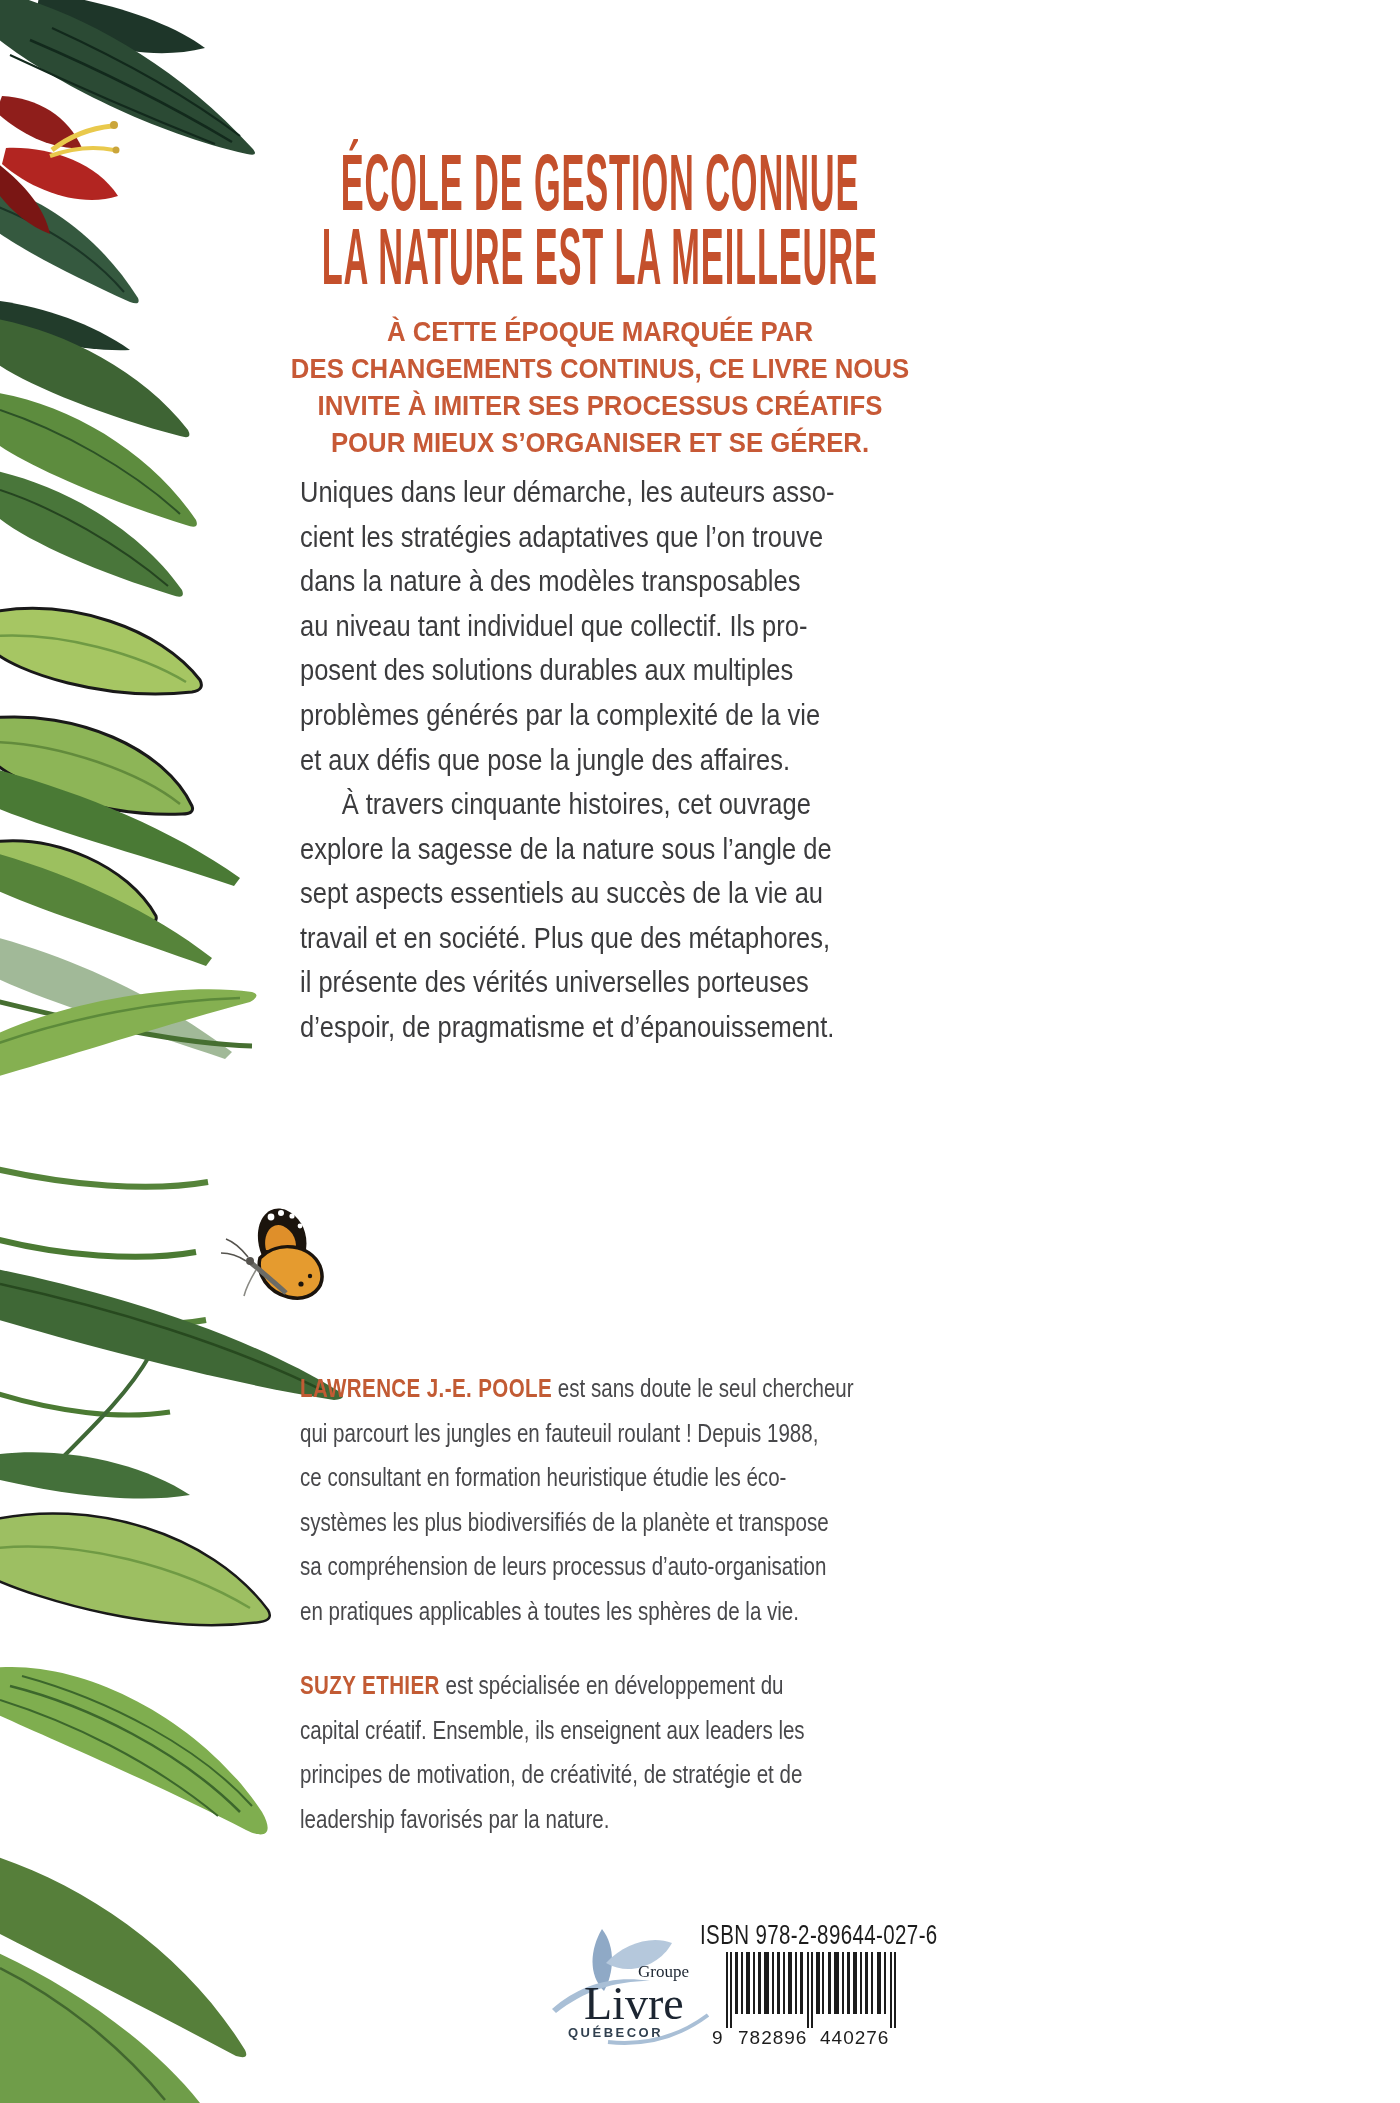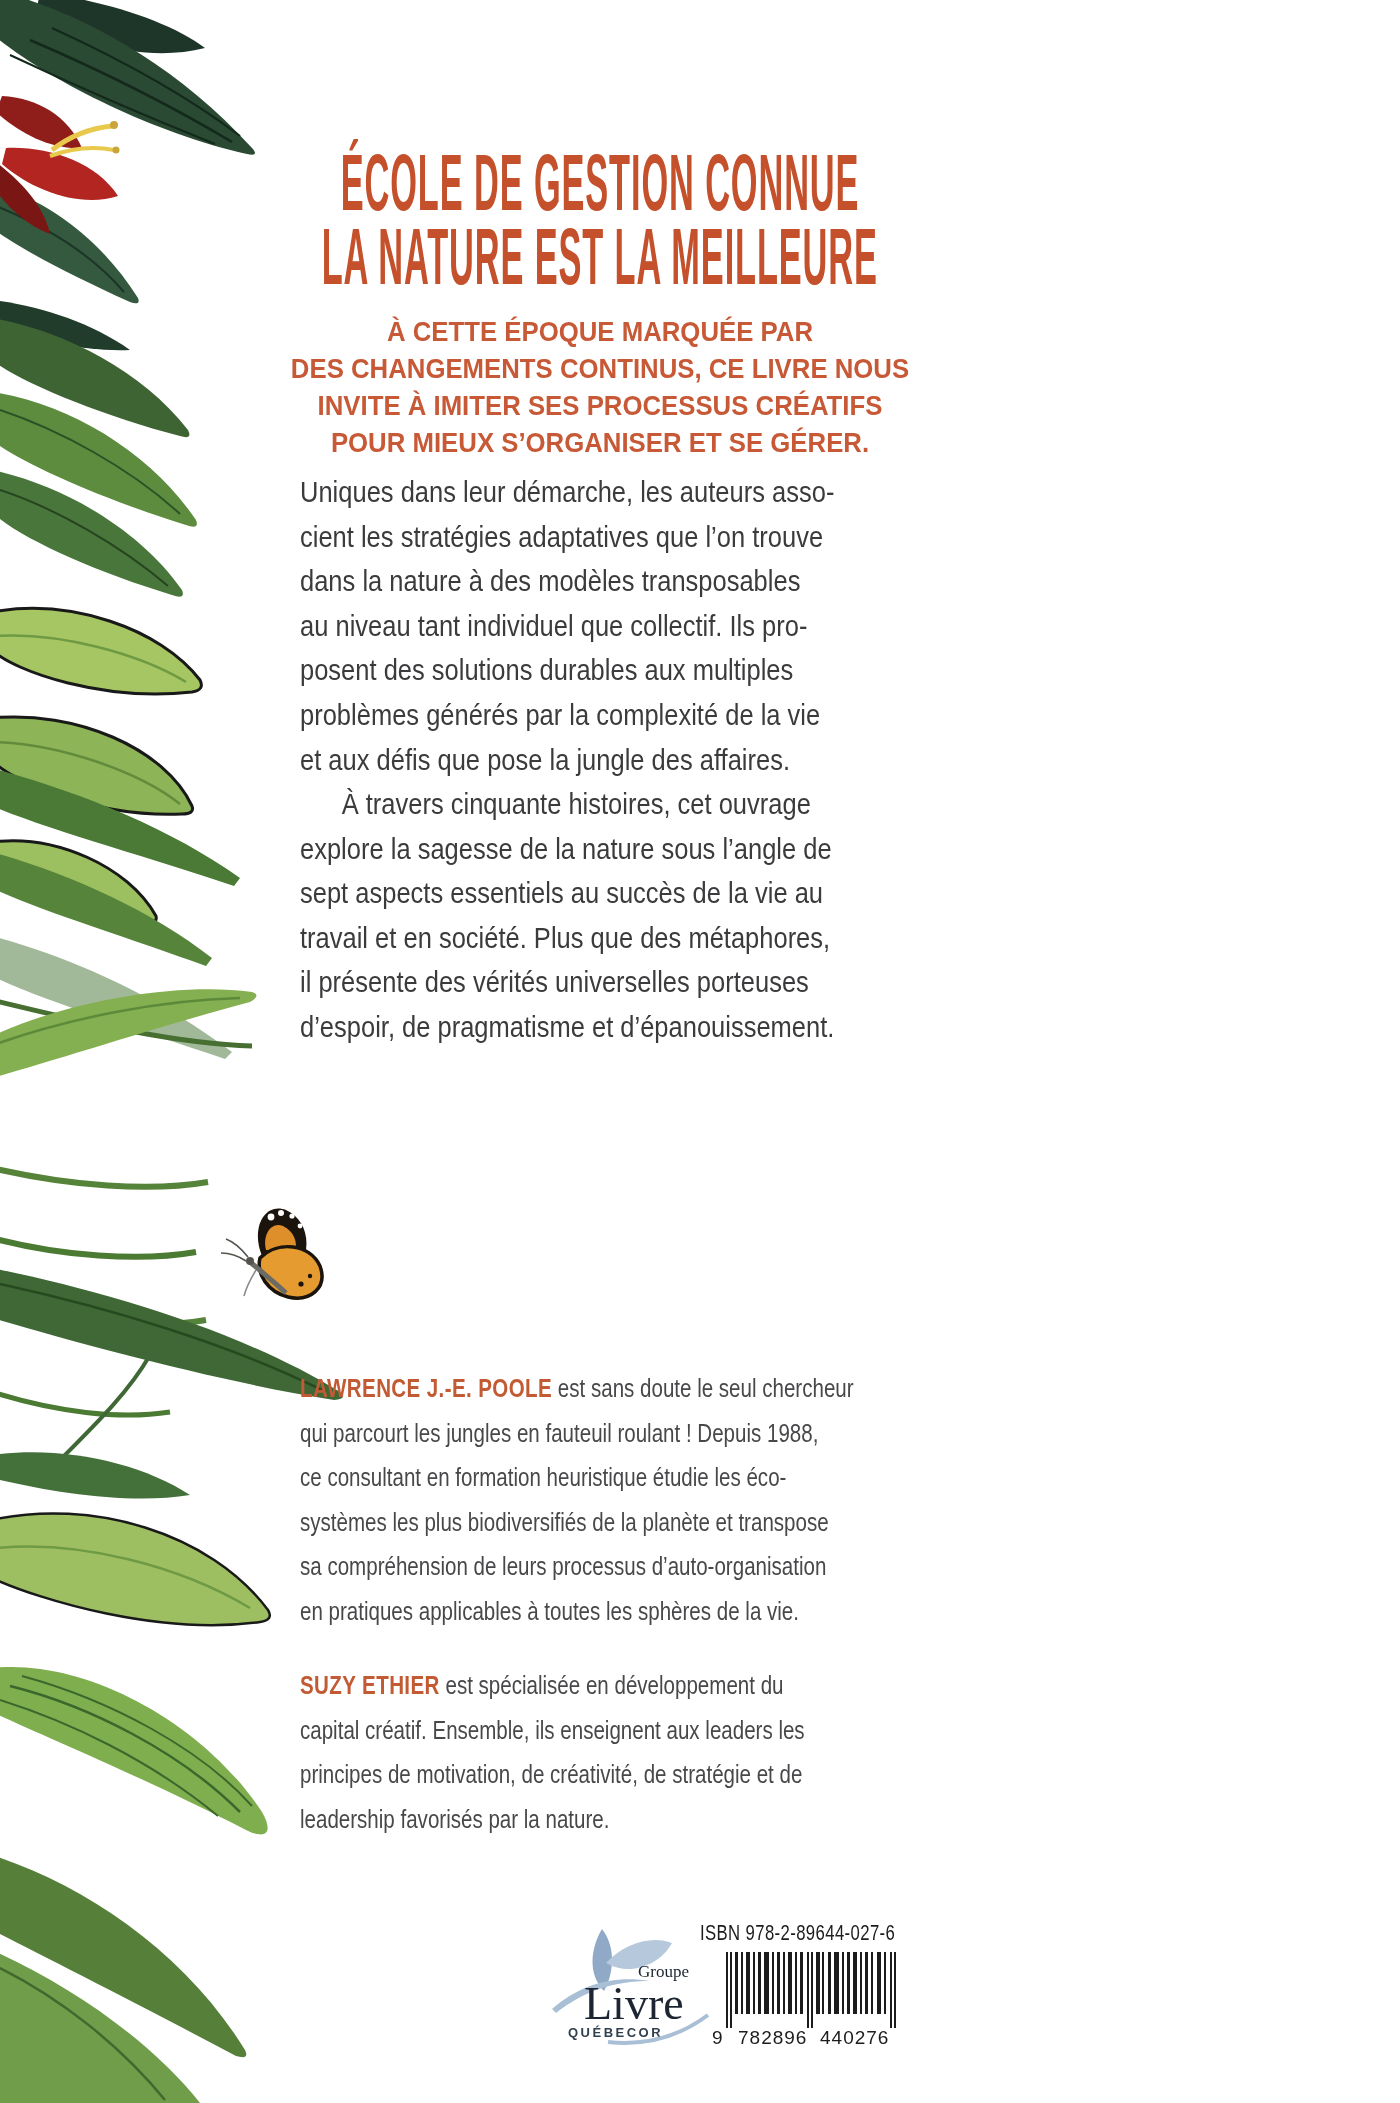--- a/index.html
+++ b/index.html
@@ -45,21 +45,21 @@
     font-size:26px; transform:scaleX(0.79); transform-origin:0 0;
   }
   .bio .line, .bio .lines div { line-height:44.5px; white-space:nowrap; }
   .bio .name { color:#c25b34; font-weight:bold; letter-spacing:0.5px; }
   #bio1 { top:1366px; }
   #bio2 { top:1663px; }
 
   
   .isbn {
     position:absolute; left:700px; top:1920px; color:#1c1c1c;
-    font-size:22px; letter-spacing:0.5px;
+    font-size:27px; letter-spacing:0.5px;
   }
   .isbn span { display:inline-block; white-space:nowrap; transform:scaleX(0.76); transform-origin:0 0; }
   .logo { position:absolute; left:550px; top:1925px; }
   .logo-groupe { font-family:"Liberation Serif", serif; font-size:17px; fill:#1c2531; }
   .logo-livre  { font-family:"Liberation Serif", serif; font-size:46px; fill:#1c2531; }
   .logo-quebecor { font-family:"Liberation Sans", sans-serif; font-weight:bold; font-size:13px; letter-spacing:2.5px; fill:#31404f; }
   .barcode { position:absolute; left:712px; top:1952px; }
   .bc-digit { font-family:"Liberation Sans", sans-serif; font-size:19px; fill:#1c1c1c; letter-spacing:1px; }
 </style>
 </head>

